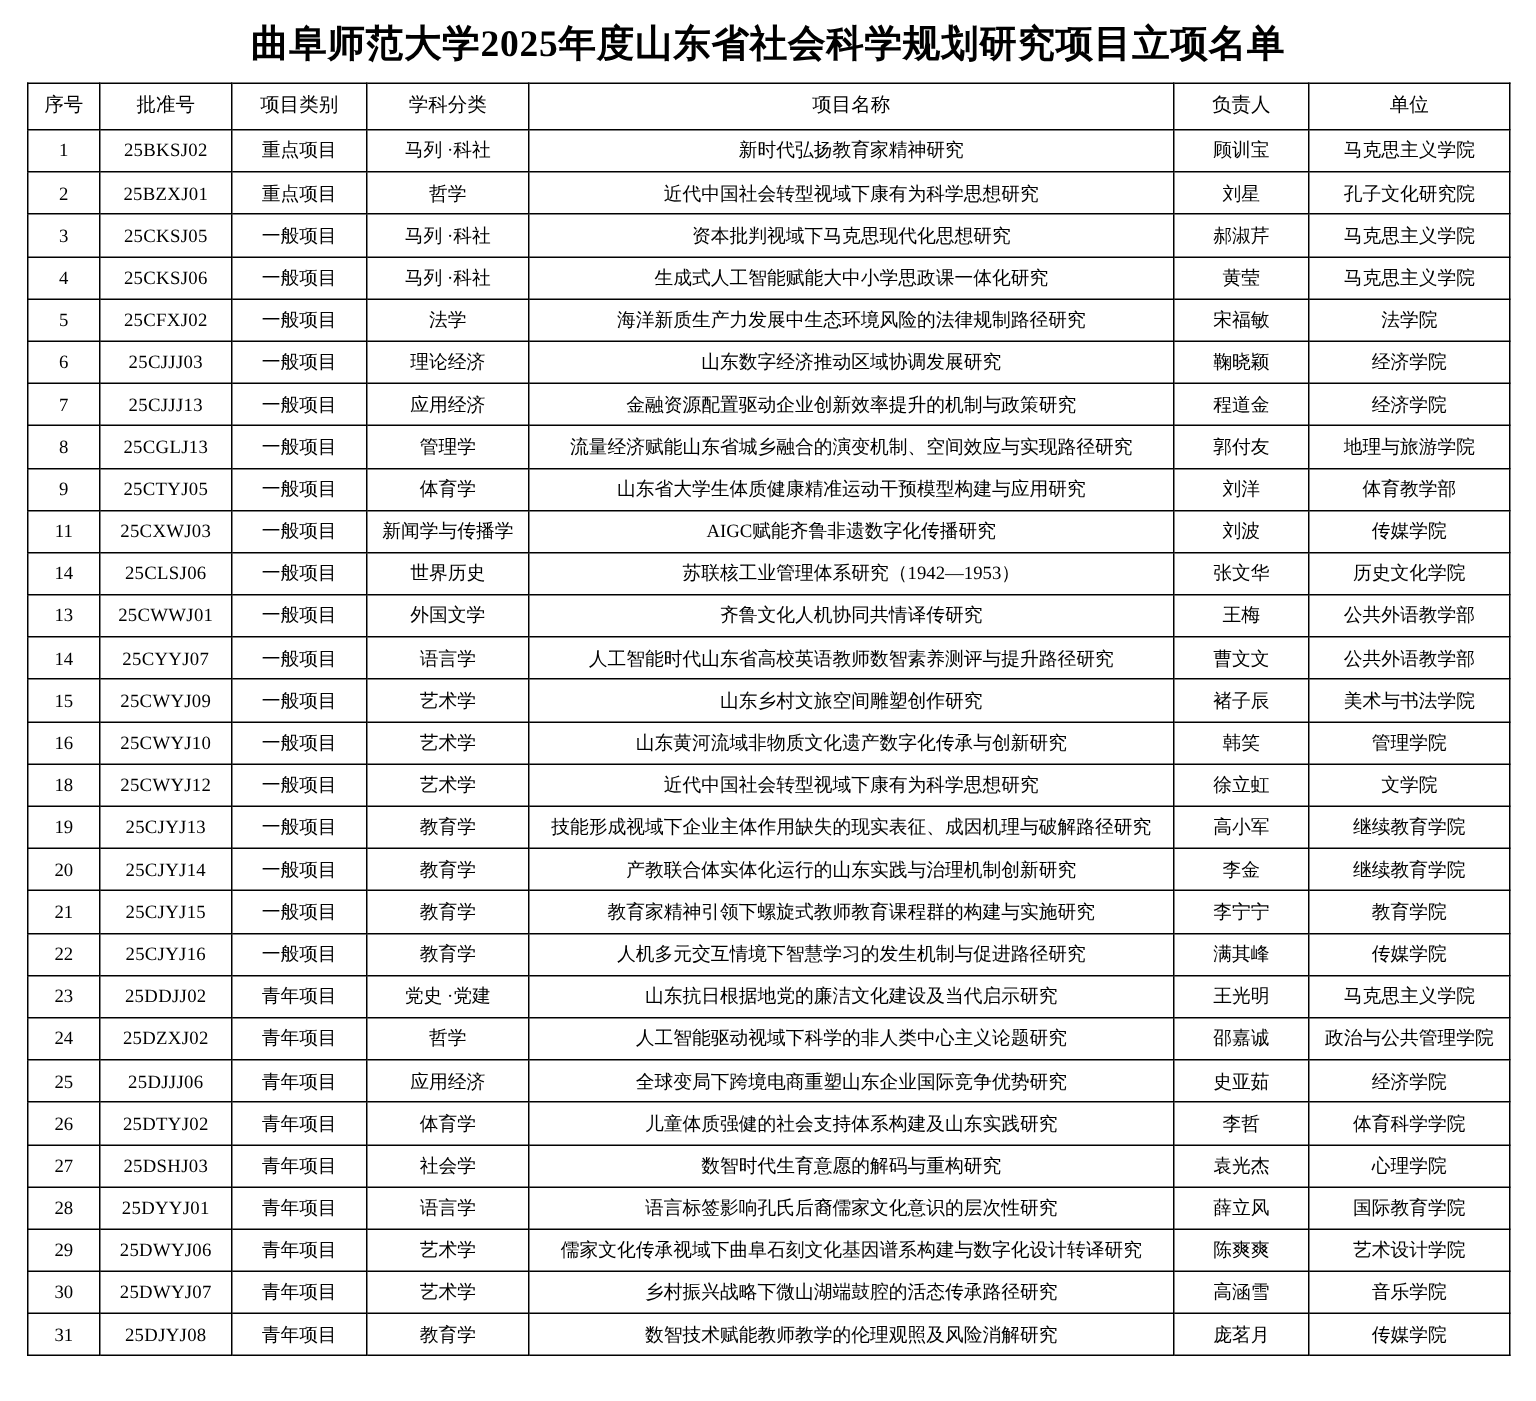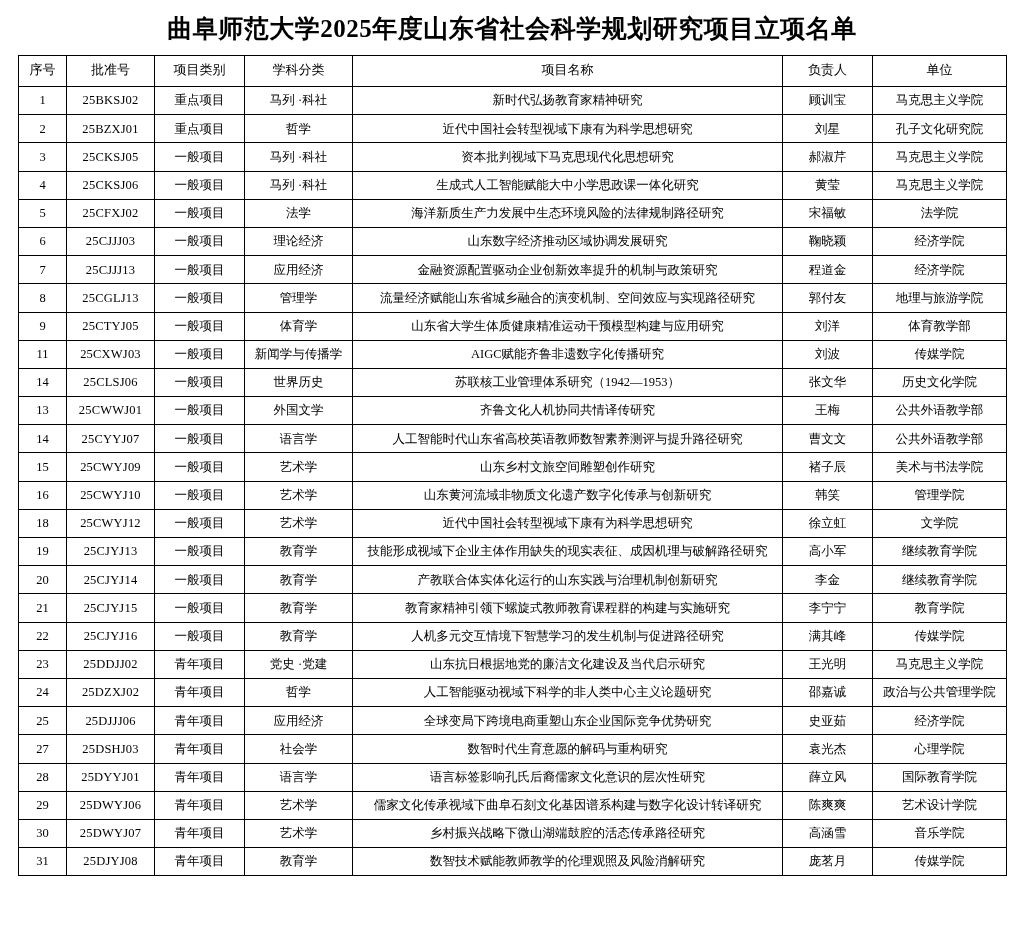--- a/index.html
+++ b/index.html
@@ -295,20 +295,29 @@
         <tr>
           <td class="seq-cell">25</td>
           <td class="code-cell">25DJJJ06</td>
           <td class="cat-cell">青年项目</td>
           <td class="disc-cell">应用经济</td>
           <td class="name-cell">全球变局下跨境电商重塑山东企业国际竞争优势研究</td>
           <td class="person-cell">史亚茹</td>
           <td class="unit-cell">经济学院</td>
         </tr>
         <tr>
+          <td class="seq-cell">26</td>
+          <td class="code-cell">25DTYJ02</td>
+          <td class="cat-cell">青年项目</td>
+          <td class="disc-cell">体育学</td>
+          <td class="name-cell">儿童体质强健的社会支持体系构建及山东实践研究</td>
+          <td class="person-cell">李哲</td>
+          <td class="unit-cell">体育科学学院</td>
+        </tr>
+        <tr>
           <td class="seq-cell">27</td>
           <td class="code-cell">25DSHJ03</td>
           <td class="cat-cell">青年项目</td>
           <td class="disc-cell">社会学</td>
           <td class="name-cell">数智时代生育意愿的解码与重构研究</td>
           <td class="person-cell">袁光杰</td>
           <td class="unit-cell">心理学院</td>
         </tr>
         <tr>
           <td class="seq-cell">28</td>

